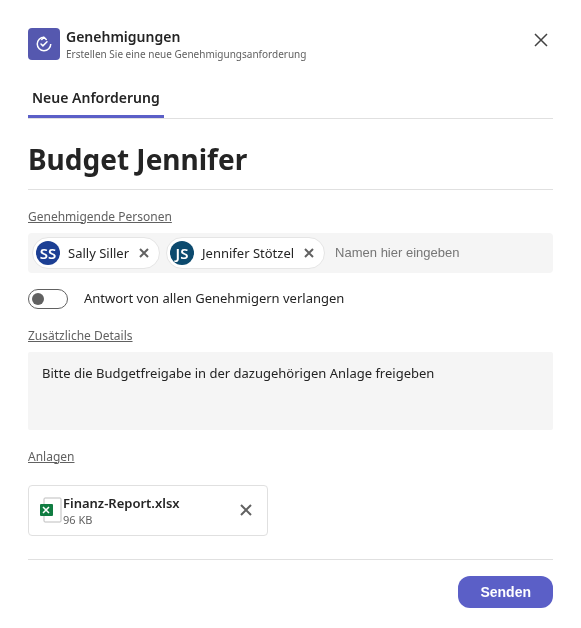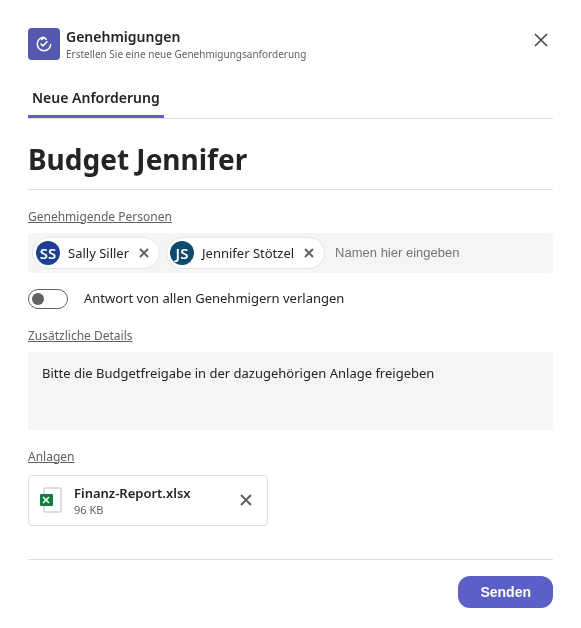--- a/index.html
+++ b/index.html
@@ -128,25 +128,25 @@
   .toggle-label{font-size:13px;color:var(--text);}
   .details-box{
     background:var(--field-bg);
     min-height:78px;
     padding:12px 14px;
     font-size:13px;
     color:var(--text);
     border-radius:2px;
   }
   .attachment{
-    display:inline-flex;align-items:center;gap:11px;
+    display:inline-flex;align-items:center;gap:0;
     border:1px solid var(--border);
     border-radius:4px;
     padding:8px 12px 8px 10px;
-    margin-top:2px;
+    margin-top:12px;
     min-width:240px;
   }
   .file-icon{
     width:24px;height:28px;flex-shrink:0;
     position:relative;
   }
   .file-icon svg{width:100%;height:100%;}
   .file-meta{display:flex;flex-direction:column;}
   .file-name{font-size:13px;font-weight:600;}
   .file-size{font-size:11px;color:var(--muted);}

